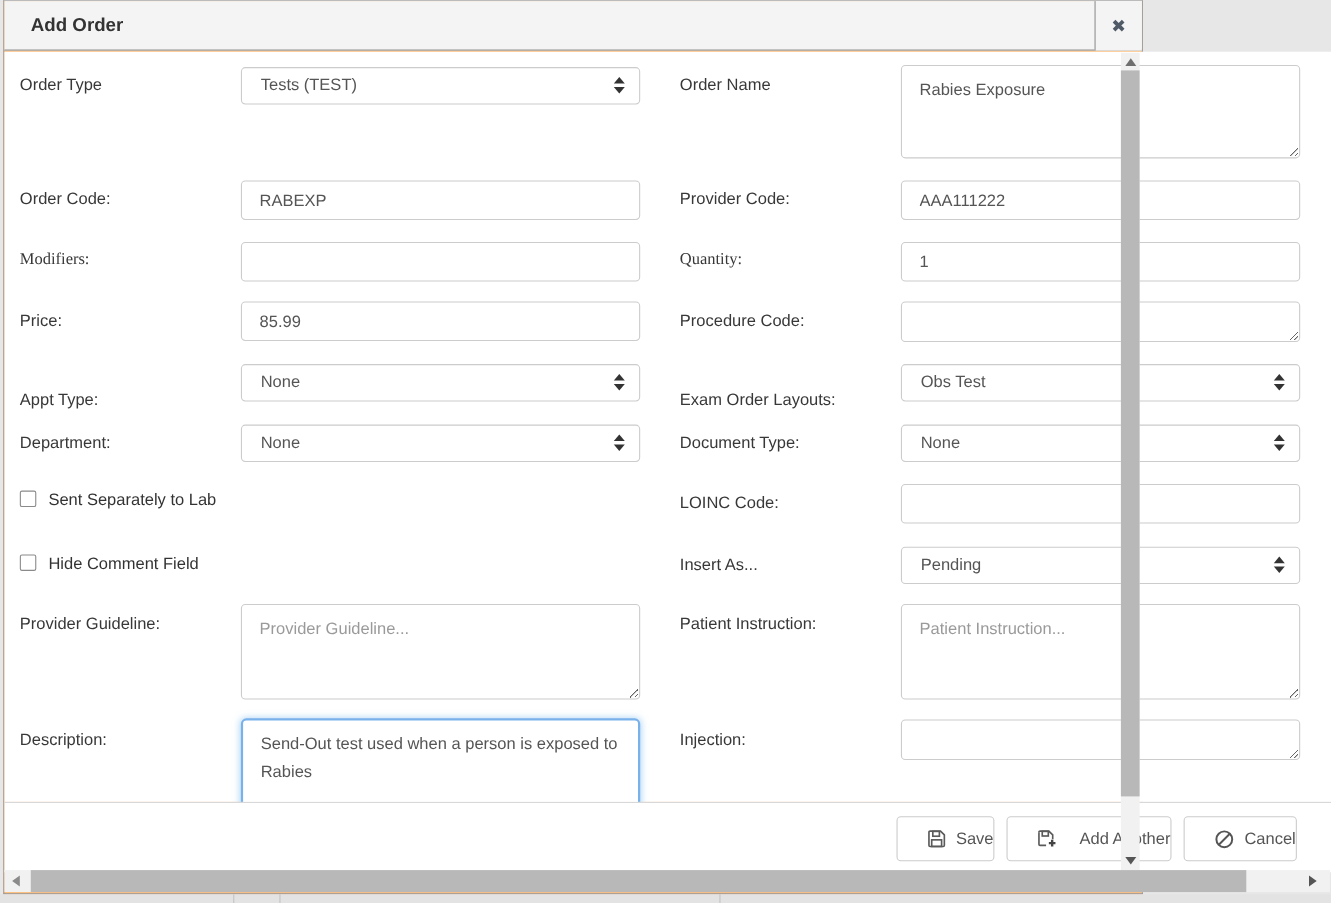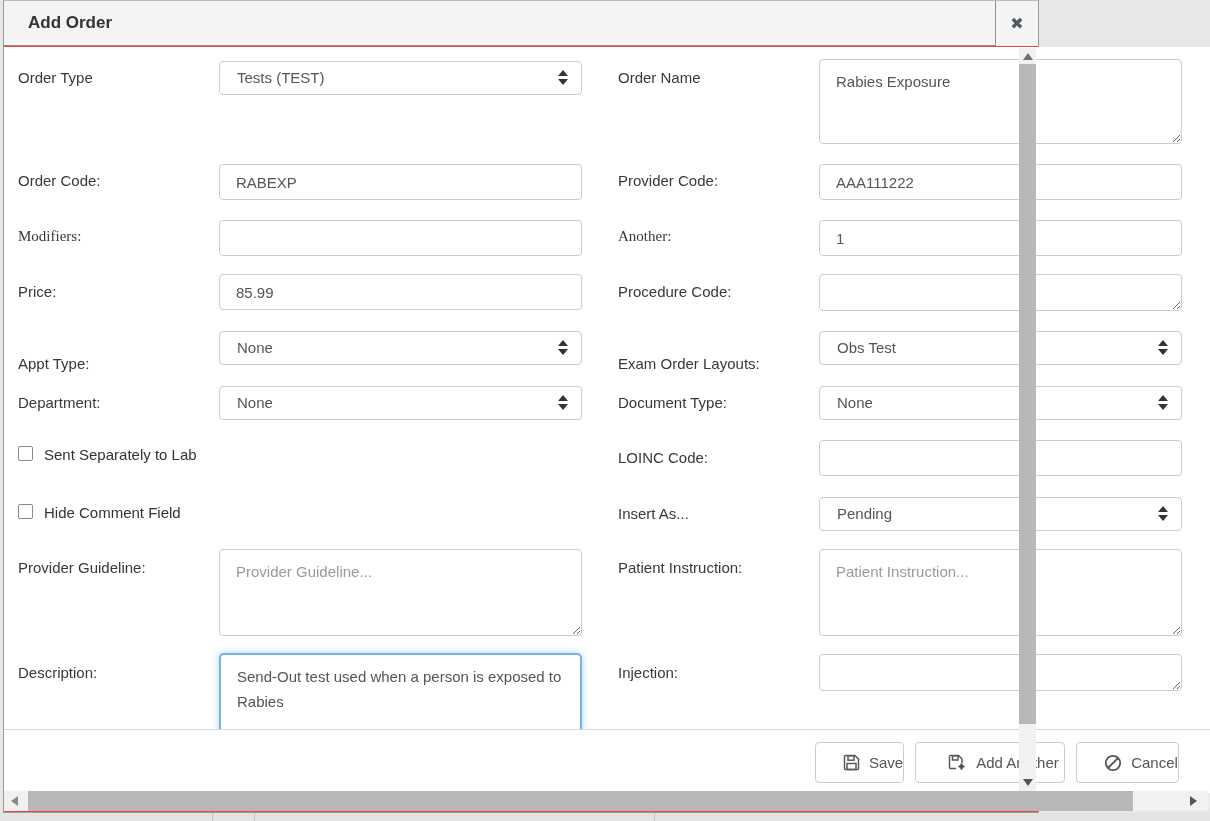--- a/index.html
+++ b/index.html
@@ -1,21 +1,21 @@
 <!DOCTYPE html>
 <html><head>
 <meta charset="utf-8">
 <style>
   * { margin:0; padding:0; box-sizing:border-box; }
   html,body { width:1210px; height:821px; overflow:hidden; }
   body { font-family:"Liberation Sans","DejaVu Sans",sans-serif; background:#e7e7e7; position:relative; }
 
   
   .modal { position:absolute; left:3px; top:0; width:1036px; height:813px;
-           background:#ef4444; border:1px solid #9b9b9b; border-top:1px solid #bbb; }
+           background:#fdba74; border:1px solid #9b9b9b; border-top:1px solid #bbb; }
   .titlebar { position:absolute; left:0; top:0; right:0; height:45px;
               background:#f4f4f4; border-bottom:1px solid #8f8f8f; }
   .title { position:absolute; left:24px; top:12px; font-size:17px; font-weight:bold; color:#333; }
   .closebox { position:absolute; right:0; top:0; width:43px; height:45px;
               border-left:1px solid #8f8f8f; background:#f4f4f4; cursor:pointer;
               display:flex; align-items:center; justify-content:center; }
   .closebox span { font-size:16px; font-weight:bold; color:#4f5a66; }
 
   
   .mbody { position:absolute; left:0; top:46px; width:1207px; height:682px; overflow:hidden; background:#fff; }
@@ -56,21 +56,21 @@
   .cb2 { top:457px; } .cb2l { top:457px; left:40px; }
   .r8r { top:458px; } .f8r { top:450px; }
   .r9  { top:512px; } .f9 { top:502px; height:87px; }
   .r10 { top:617px; } .f10l { top:606px; height:95px; } .f10r { top:607px; height:37px; padding-top:5px; }
 
   
   .footer { position:absolute; left:0; top:728px; width:1207px; height:64px;
             border-top:1px solid #d8d8d8; background:#fff; }
   .btn { position:absolute; top:12px; height:41px; border:1px solid #ccc; border-radius:4px;
          background:#fff; color:#555; font-size:15px; font-family:inherit; cursor:pointer;
-         display:flex; align-items:center; justify-content:center; gap:9px;padding-left:27px; }
+         display:flex; align-items:center; justify-content:space-between; gap:9px;padding-left:27px; }
   .btn svg { flex:0 0 auto; }
   .btn-save { left:811px; width:89px; }
   .btn-add  { left:911px; width:150px; }
   .btn-cancel { left:1072px; width:103px; }
 
   
   .vscroll { position:absolute; top:47px; right:2px; width:17px; height:745px; background:#f1f1f1; }
   .vthumb { position:absolute; left:0; top:16px; width:17px; height:660px; background:#b8b8b8; }
   .arr { position:absolute; width:0; height:0; }
   .v-up { left:4px; top:5px; border-left:5px solid transparent; border-right:5px solid transparent; border-bottom:7px solid #6f6f6f; }
@@ -109,21 +109,21 @@
     <label class="lbl rc-lbl r1r">Order Name</label>
     <textarea class="ta rc-fld f1r" style="">Rabies Exposure</textarea>
 
     <label class="lbl lc-lbl r2">Order Code:</label>
     <input class="inp lc-fld f2" value="RABEXP" style="">
     <label class="lbl rc-lbl r2">Provider Code:</label>
     <input class="inp rc-fld f2" value="AAA111222" style="">
 
     <label class="lbl lc-lbl r3">Modifiers:</label>
     <input class="inp lc-fld f3" value="" style="">
-    <label class="lbl rc-lbl r3">Another:</label>
+    <label class="lbl rc-lbl r3">Quantity:</label>
     <input class="inp rc-fld f3" value="1" style="">
 
     <label class="lbl lc-lbl r4">Price:</label>
     <input class="inp lc-fld f4" value="85.99" style="">
     <label class="lbl rc-lbl r4">Procedure Code:</label>
     <textarea class="ta rc-fld f4t" style=""></textarea>
 
     <label class="lbl lc-lbl r5">Appt Type:</label>
     <div class="sel lc-fld f5">
       <span>None</span>

